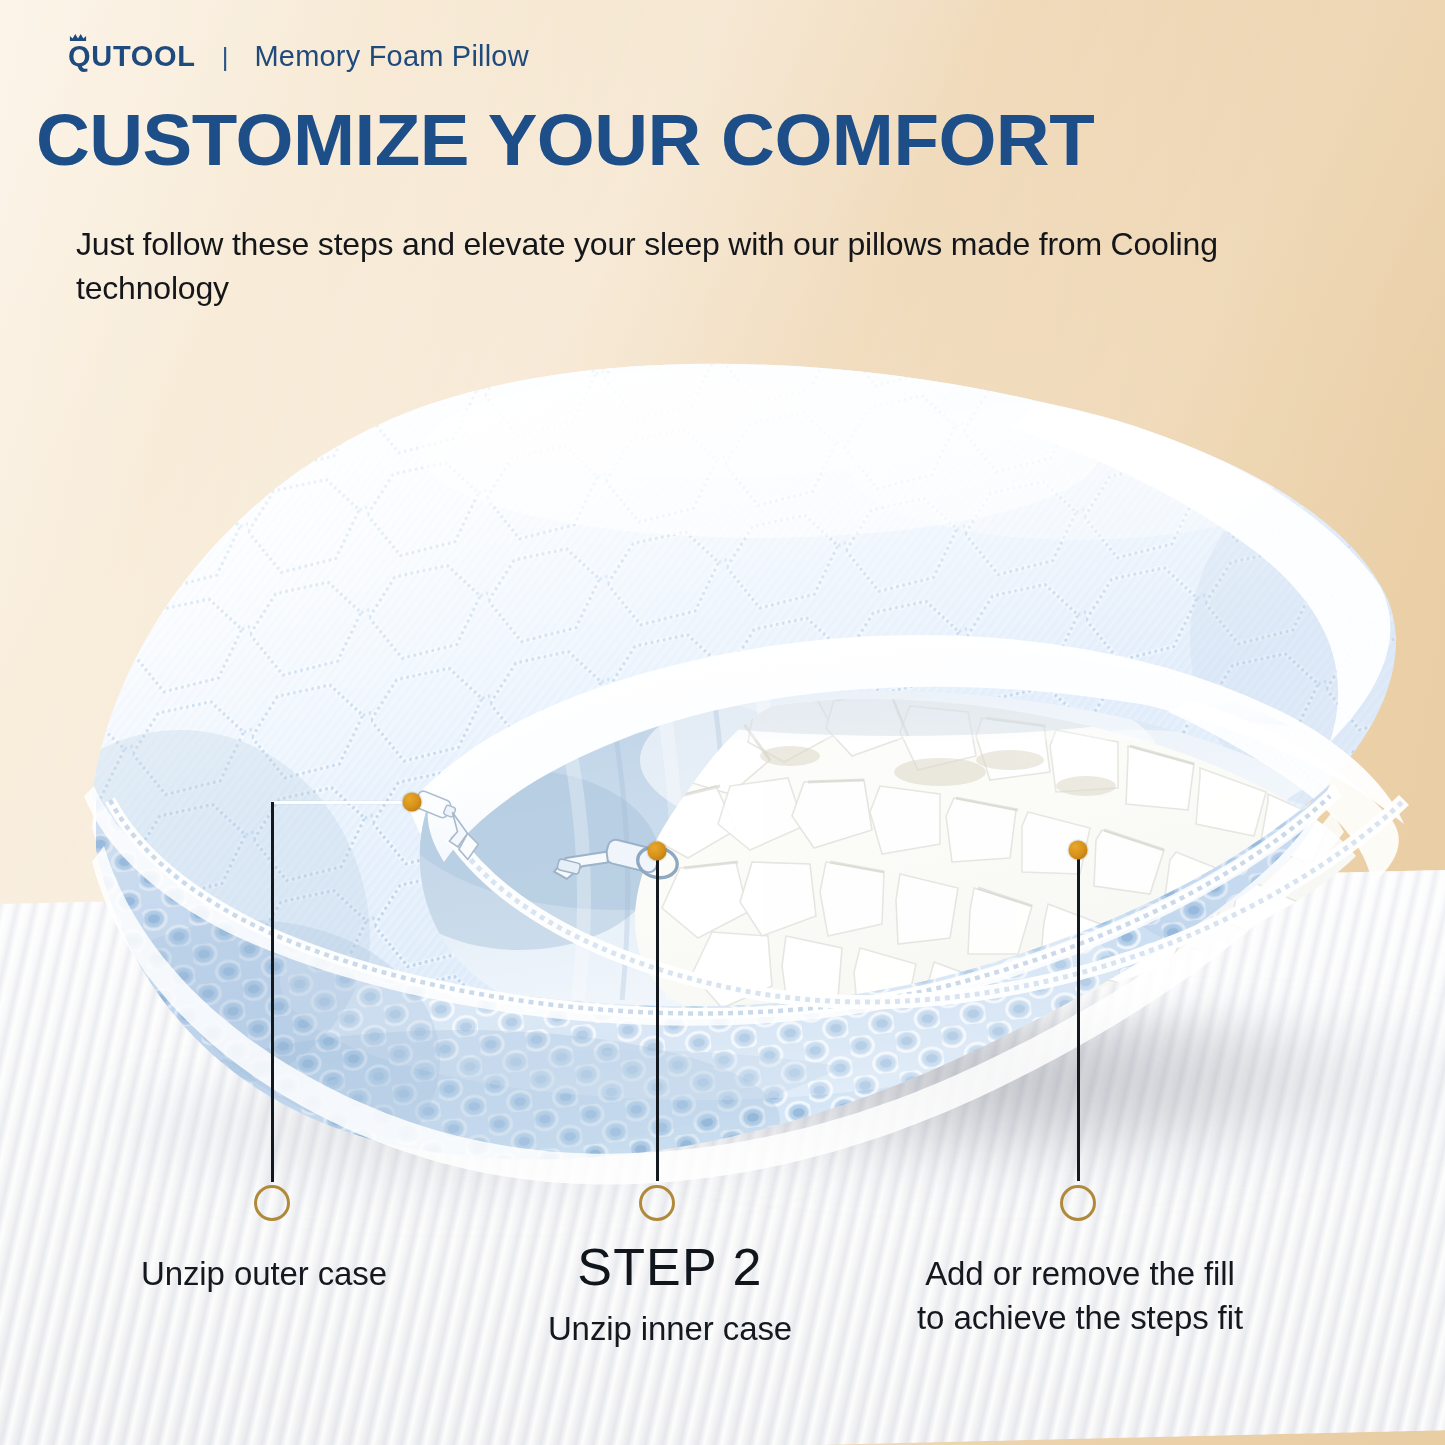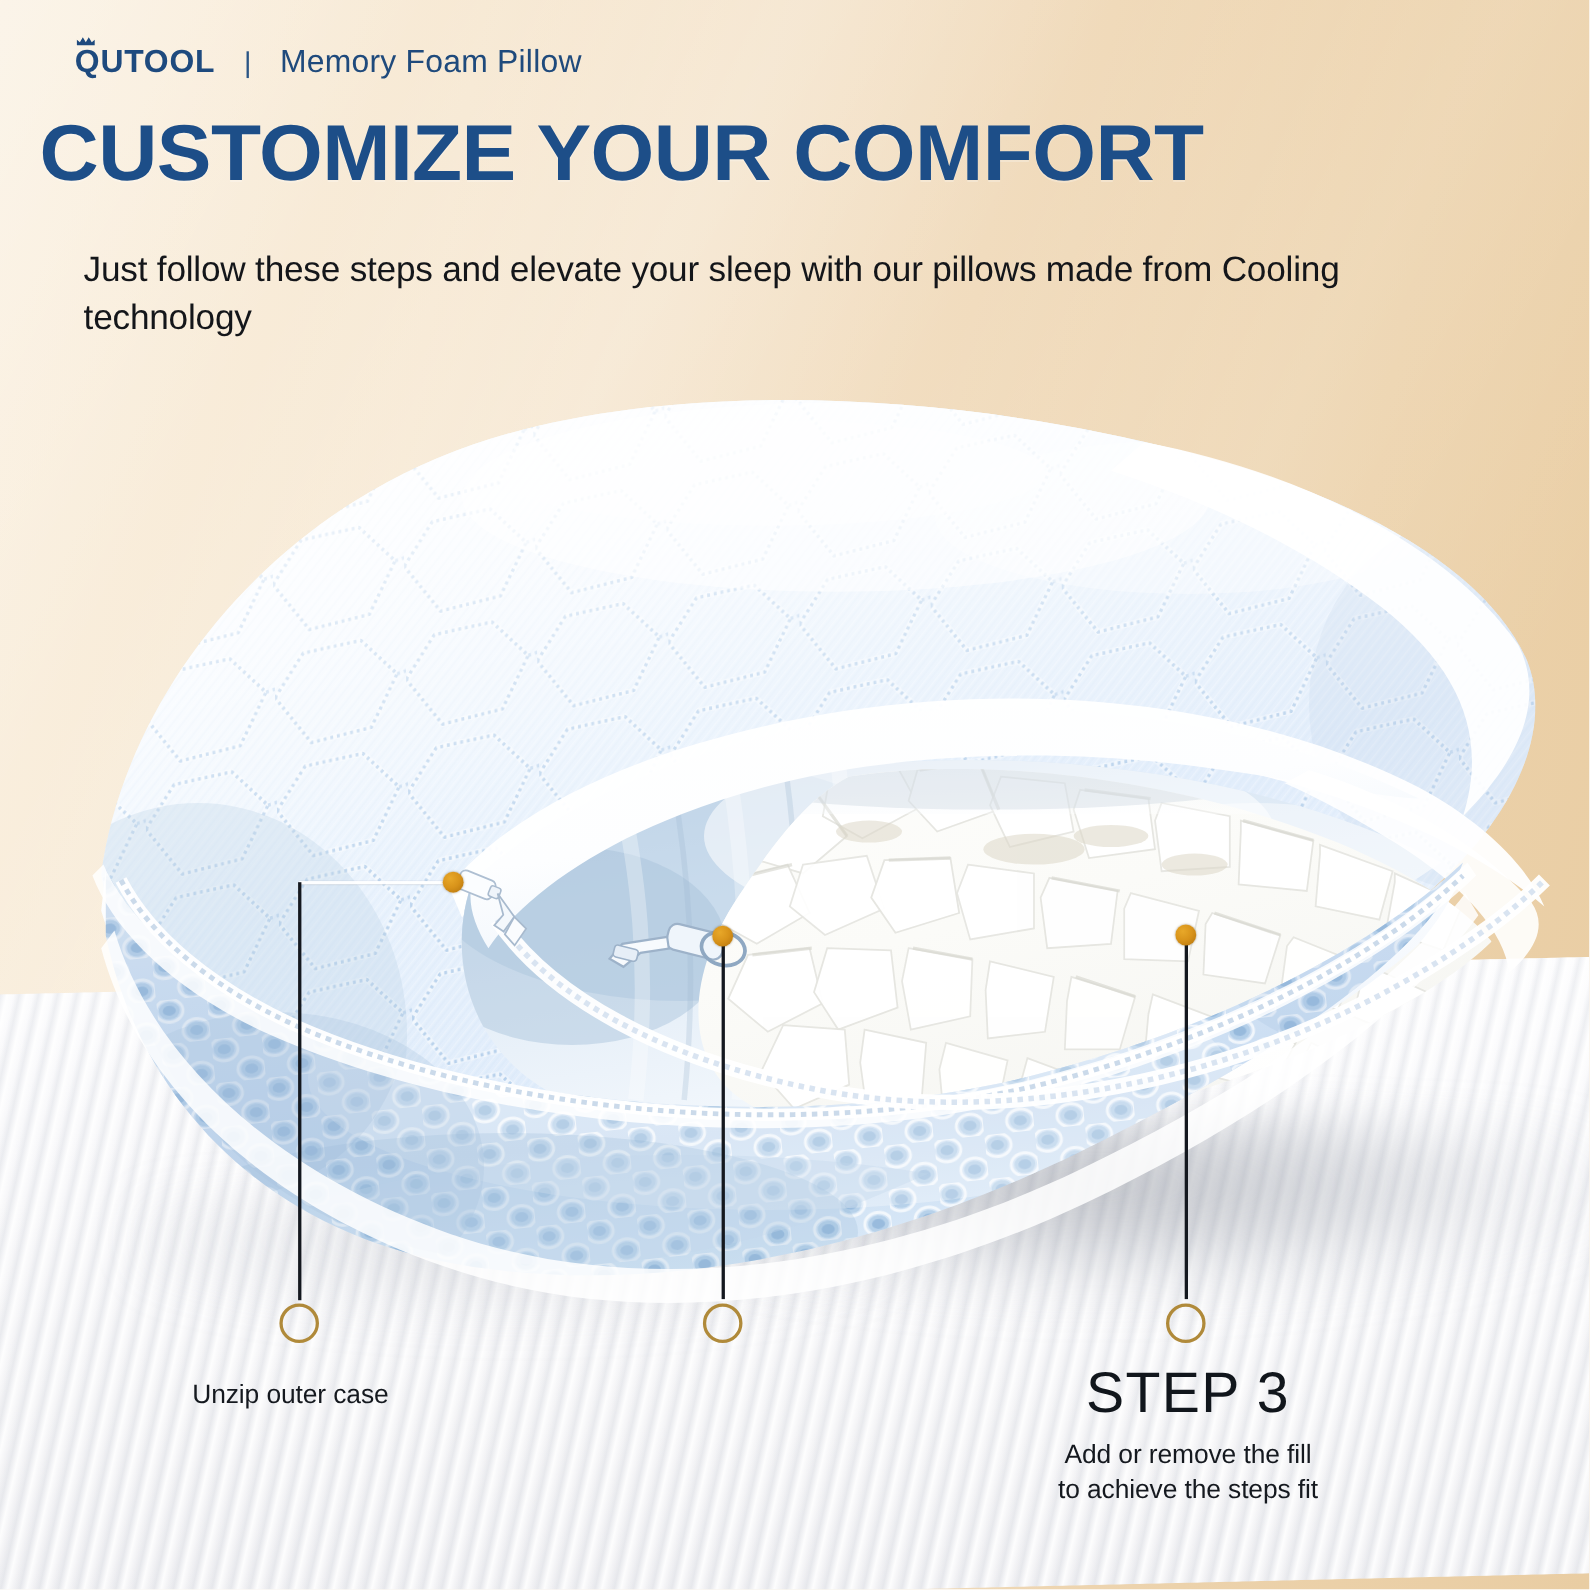--- a/index.html
+++ b/index.html
@@ -157,21 +157,21 @@
     transform:translateX(-50%);
     z-index:28;
   }
   .step-title{
     font-size:52px; font-weight:400; color:#11161c;
     letter-spacing:1.2px; line-height:1.06;
     white-space:nowrap;
   }
   .step-desc{
     margin-top:12px;
-    font-size:24px; font-weight:400; color:#15191f;
+    font-size:33px; font-weight:400; color:#15191f;
     line-height:1.34; letter-spacing:-0.1px;
     white-space:pre-line;
   }
 </style>
 </head>
 <body>
 
 <div id="infographic">
 
   <div class="surface-edge"></div>
@@ -559,23 +559,26 @@
   <div class="leader h white" style="left:272px; top:801px; width:134px;"></div>
   <div class="leader v" style="left:271px; top:802px; height:380px;"></div>
   <div class="ring" style="left:272px; top:1203px;"></div>
   <div class="step-block" style="left:264px; top:1240px; width:400px;">
     <div class="step-desc">Unzip outer case</div>
   </div>
 
   <div class="callout-dot" style="left:657px; top:851px;"></div>
   <div class="leader v" style="left:656px; top:851px; height:330px;"></div>
   <div class="ring" style="left:657px; top:1203px;"></div>
+  <div class="step-block" style="left:670px; top:1240px; width:400px;">
+    <div class="step-title">STEP 2</div>
+    <div class="step-desc">Unzip inner case</div>
+  </div>
 
   <div class="callout-dot" style="left:1078px; top:850px;"></div>
   <div class="leader v" style="left:1077px; top:850px; height:331px;"></div>
   <div class="ring" style="left:1078px; top:1203px;"></div>
   <div class="step-block" style="left:1080px; top:1240px; width:440px;">
-    <div class="step-title">STEP 3</div>
     <div class="step-desc">Add or remove the fill
 to achieve the steps fit</div>
   </div>
 
 </div>
 
 </body></html>

